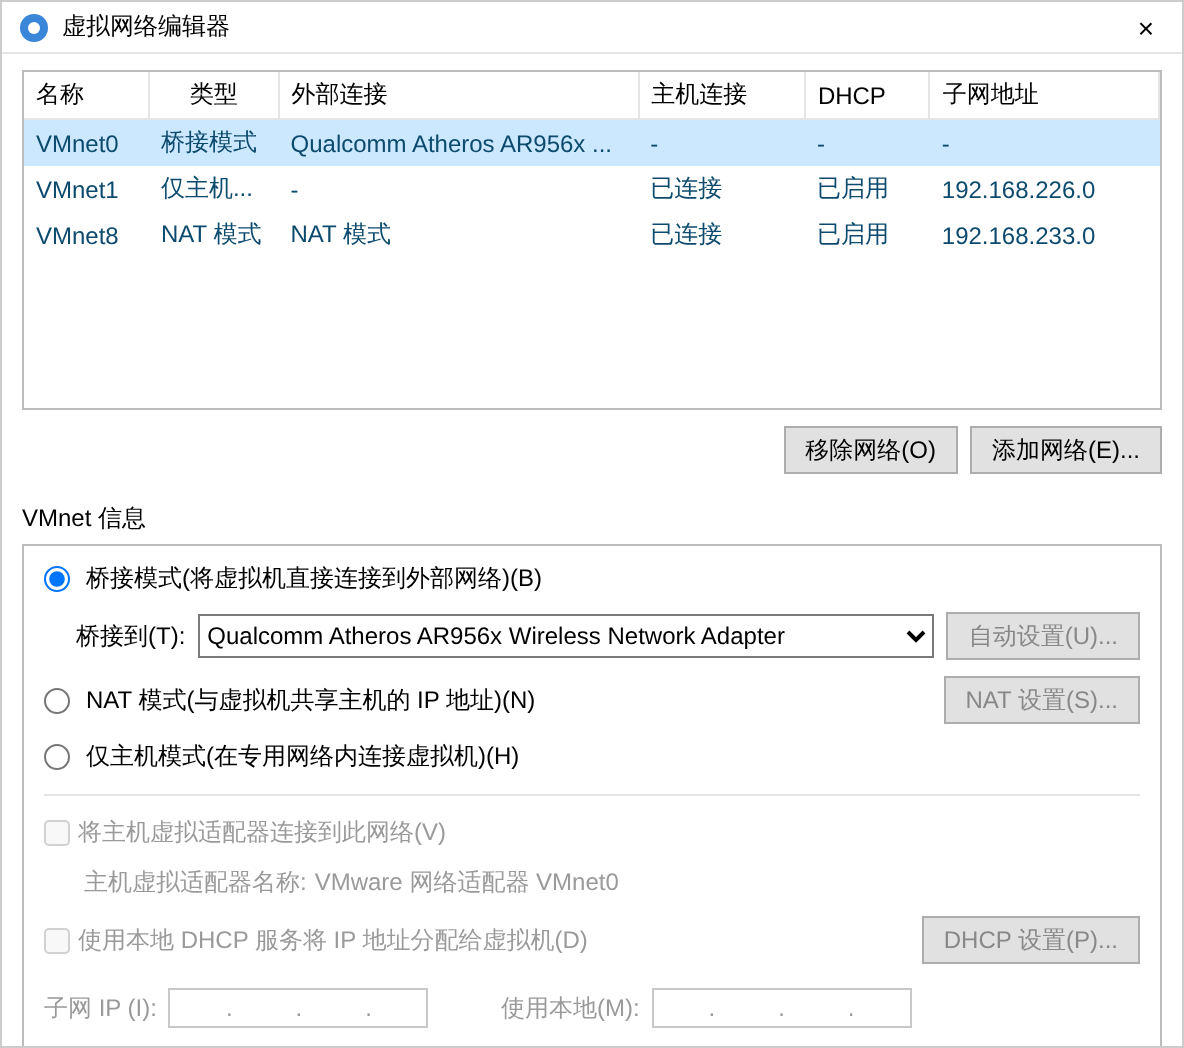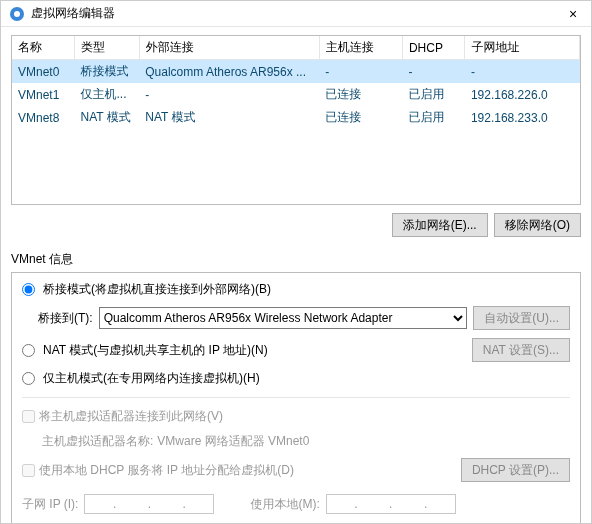--- a/index.html
+++ b/index.html
@@ -11,21 +11,21 @@
 .titlebar .close { width: 20px; text-align: center; font-size: 14px; cursor: default; }
 .content { flex: 1; padding: 8px 10px 10px 10px; display: flex; flex-direction: column; }
 .table-wrap { border: 1px solid #bcbcbc; height: 170px; overflow: hidden; }
 table { width: 100%; border-collapse: collapse; }
 th, td { text-align: left; padding: 3px 6px; white-space: nowrap; }
 thead tr { background: #fff; }
 th { font-weight: normal; border-right: 1px solid #e5e5e5; border-bottom: 1px solid #e5e5e5; color: #000; }
 tbody td { color: #0c4a6e; }
 tbody tr.sel td { background: #cce8ff; }
 .col-name { width: 60px; }
-.col-type { width: 62px; }
+.col-type { width: 62px; text-align: center; }
 .col-ext { width: 162px; }
 .col-host { width: 80px; }
 .col-dhcp { width: 60px; }
 .col-subnet { width: 110px; }
 .btnrow { display: flex; justify-content: flex-end; gap: 6px; margin-top: 8px; }
 button { background: #e1e1e1; border: 1px solid #adadad; padding: 3px 10px; height: 24px; min-width: 80px; cursor: default; }
 button:disabled, .disabled-btn { color: #888; }
 .group-label { margin-top: 14px; margin-bottom: 4px; }
 .infobox { border: 1px solid #bcbcbc; padding: 8px 10px 10px 10px; display: flex; flex-direction: column; gap: 8px; }
 .radio-row { display: flex; align-items: center; gap: 4px; }
@@ -95,22 +95,22 @@
             <td>NAT 模式</td>
             <td>已连接</td>
             <td>已启用</td>
             <td>192.168.233.0</td>
           </tr>
         </tbody>
     </table>
   </div>
 
   <div class="btnrow">
+    <button>移除网络(O)</button>
     <button>添加网络(E)...</button>
-    <button>移除网络(O)</button>
   </div>
 
   <div class="group-label">VMnet 信息</div>
 
   <div class="infobox">
 
     <div class="radio-row">
       <input type="radio" name="mode" checked="" style="">
       <span>桥接模式(将虚拟机直接连接到外部网络)(B)</span>
     </div>

